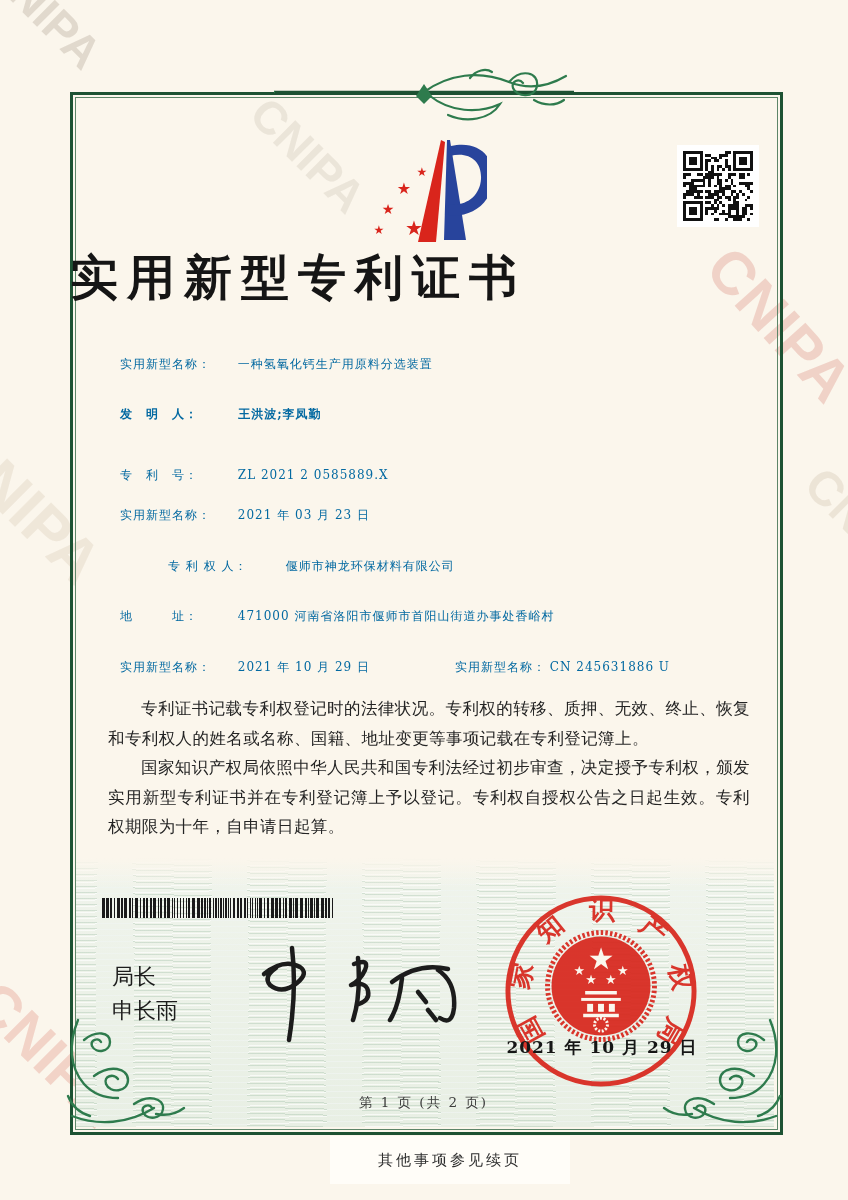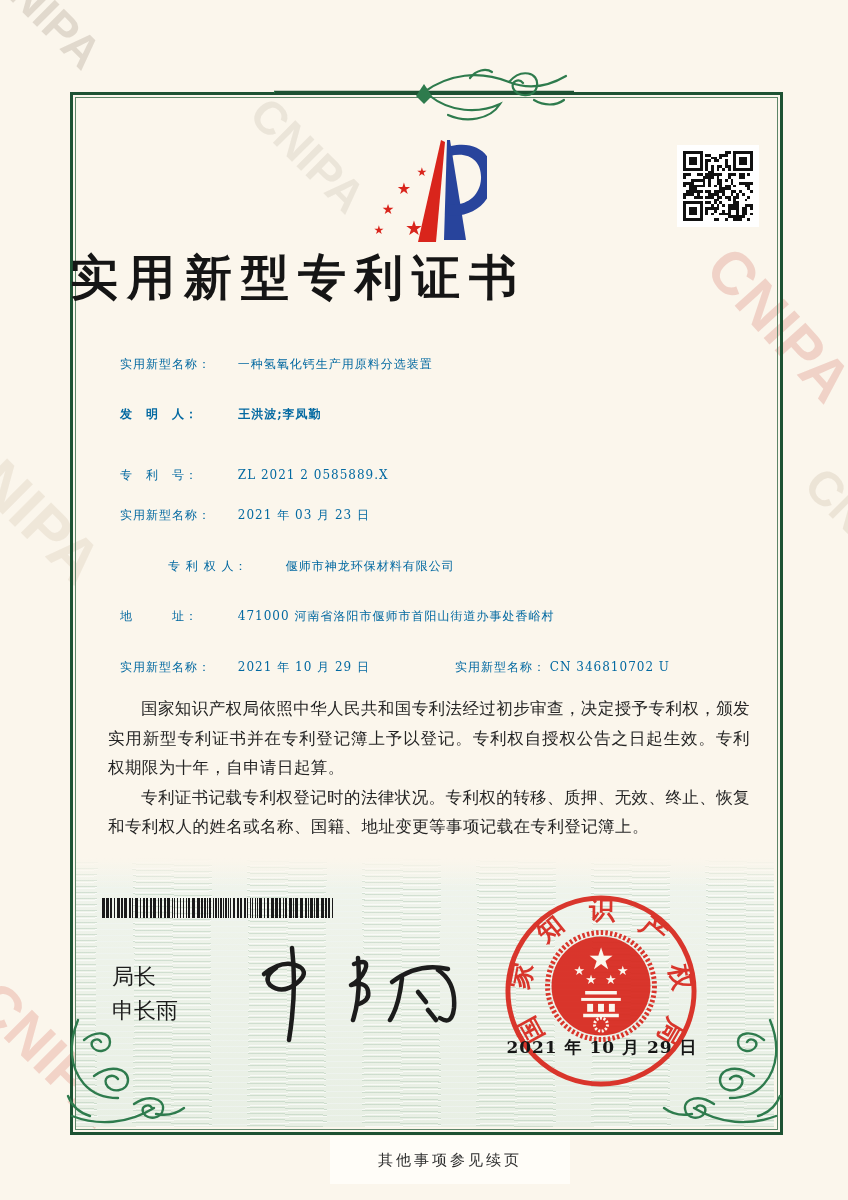--- a/index.html
+++ b/index.html
@@ -174,28 +174,28 @@
     </div>
     <div class="frow fr5">
       <span class="lbl">地　　　址：</span>
       <span class="val">471000  河南省洛阳市偃师市首阳山街道办事处香峪村</span>
     </div>
     <div class="frow fr6">
       <span class="lbl">实用新型名称：</span>
       <span class="val">2021 年 10 月 29 日</span>
       <span class="grant-no">
         <span class="lbl" style="min-width:0">实用新型名称：</span>
-        <span class="val">CN 346810702 U</span>
+        <span class="val">CN 245631886 U</span>
       </span>
     </div>
   </div>
 
   <div class="paras">
+    <p>专利证书记载专利权登记时的法律状况。专利权的转移、质押、无效、终止、恢复和专利权人的姓名或名称、国籍、地址变更等事项记载在专利登记簿上。</p>
     <p>国家知识产权局依照中华人民共和国专利法经过初步审查，决定授予专利权，颁发实用新型专利证书并在专利登记簿上予以登记。专利权自授权公告之日起生效。专利权期限为十年，自申请日起算。</p>
-    <p>专利证书记载专利权登记时的法律状况。专利权的转移、质押、无效、终止、恢复和专利权人的姓名或名称、国籍、地址变更等事项记载在专利登记簿上。</p>
   </div>
 
   <svg class="barcode" id="barcode" width="236" height="20" viewBox="0 0 236 20">
       <path d="M0 0h3v20h-3zM4 0h3v20h-3zM8 0h2v20h-2zM12 0h1v20h-1zM15 0h3v20h-3zM19 0h2v20h-2zM22 0h3v20h-3zM27 0h2v20h-2zM30 0h1v20h-1zM33 0h3v20h-3zM38 0h1v20h-1zM41 0h2v20h-2zM44 0h2v20h-2zM48 0h2v20h-2zM51 0h3v20h-3zM56 0h1v20h-1zM58 0h2v20h-2zM62 0h2v20h-2zM65 0h3v20h-3zM70 0h1v20h-1zM72 0h1v20h-1zM75 0h1v20h-1zM78 0h1v20h-1zM81 0h1v20h-1zM84 0h1v20h-1zM86 0h2v20h-2zM90 0h3v20h-3zM95 0h3v20h-3zM99 0h2v20h-2zM102 0h2v20h-2zM105 0h1v20h-1zM107 0h2v20h-2zM111 0h1v20h-1zM113 0h2v20h-2zM116 0h1v20h-1zM118 0h2v20h-2zM121 0h1v20h-1zM123 0h2v20h-2zM126 0h1v20h-1zM128 0h1v20h-1zM131 0h2v20h-2zM135 0h2v20h-2zM138 0h2v20h-2zM142 0h2v20h-2zM145 0h1v20h-1zM148 0h1v20h-1zM150 0h1v20h-1zM153 0h1v20h-1zM155 0h1v20h-1zM157 0h3v20h-3zM162 0h1v20h-1zM165 0h2v20h-2zM169 0h3v20h-3zM173 0h3v20h-3zM177 0h2v20h-2zM181 0h1v20h-1zM183 0h2v20h-2zM187 0h3v20h-3zM191 0h1v20h-1zM193 0h3v20h-3zM198 0h3v20h-3zM203 0h2v20h-2zM206 0h1v20h-1zM208 0h3v20h-3zM212 0h1v20h-1zM214 0h3v20h-3zM219 0h3v20h-3zM223 0h2v20h-2zM226 0h2v20h-2zM230 0h1v20h-1z" fill="#1a1a1a"></path>
     </svg>
 
   <div class="director">
     <div>局长</div>
     <div>申长雨</div>
   </div>
@@ -239,18 +239,19 @@
         <rect x="97" y="113" width="6" height="8"></rect>
         <rect x="108" y="113" width="6" height="8"></rect>
         <rect x="82" y="123" width="36" height="3.5"></rect>
       </g>
       <circle cx="100" cy="134" r="6.5" fill="none" stroke="#fdf8ef" stroke-width="3" stroke-dasharray="2 1.6"></circle>
     </g>
   </svg>
 
   <div class="seal-date">2021 年 10 月 29 日</div>
 
+  <div class="page-num">第 1 页 (共 2 页)</div>
 
   <div class="cont-box">
     <span>其他事项参见续页</span>
   </div>
 
 </div>
 
 </body></html>

